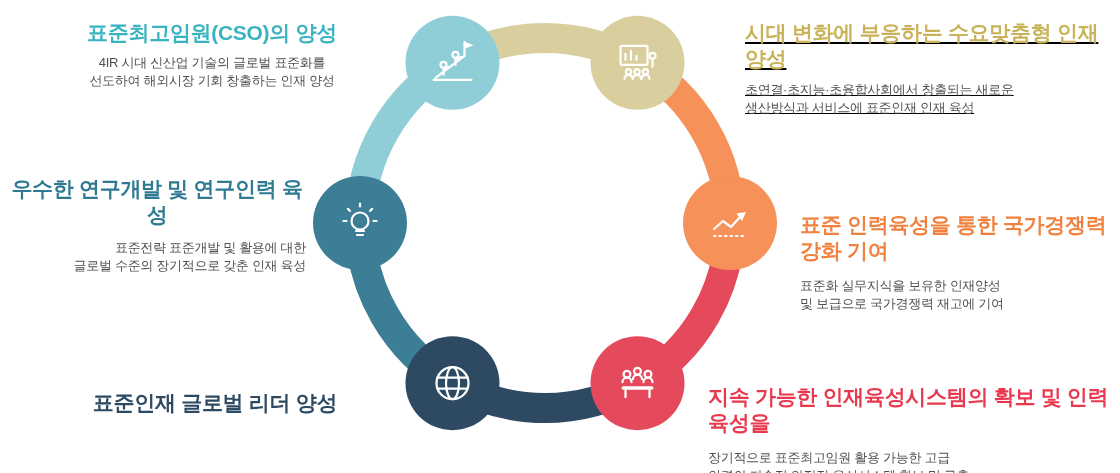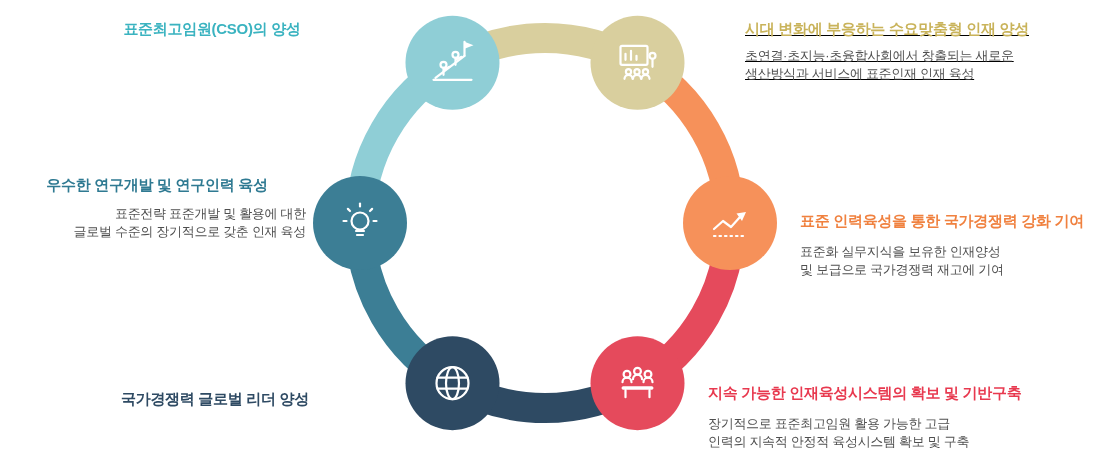--- a/index.html
+++ b/index.html
@@ -5,21 +5,21 @@
   html, body { margin: 0; padding: 0; background: #ffffff; }
   body {
     width: 1120px; height: 473px;
     font-family: "Liberation Sans", "DejaVu Sans", sans-serif;
     overflow: hidden;
   }
   .stage { position: relative; width: 1120px; height: 473px; background: #fff; }
   .ring-svg { position: absolute; left: 0; top: 0; z-index: 0; }
   .text-block { position: absolute; z-index: 1; }
   .tb-title {
-    font-size: 15px; font-weight: bold; letter-spacing: -0.3px;
+    font-size: 21px; font-weight: bold; letter-spacing: -0.3px;
     line-height: 1.25;
   }
   .tb-body {
     font-size: 13px; color: #4f4f4f; line-height: 1.4;
     white-space: pre-line; letter-spacing: -0.3px;
   }
   .align-center { text-align: center; }
   .align-left { text-align: left; }
   .align-right { text-align: right; }
   .mt8 { margin-top: 8px; }
@@ -105,42 +105,44 @@
       <path d="M0 -16.5 L0 -20.5" stroke-dasharray="3 2"></path>
       <path d="M10 -12 L13 -15" stroke-dasharray="3 2"></path>
       <path d="M-10 -12 L-13 -15" stroke-dasharray="3 2"></path>
       <path d="M13.5 -2 L17.5 -2" stroke-dasharray="3 2"></path>
       <path d="M-13.5 -2 L-17.5 -2" stroke-dasharray="3 2"></path>
     </g>
   </svg>
 
   <div class="text-block blk-0 align-center">
     <div class="tb-title" style="color: rgb(58, 179, 192);">표준최고임원(CSO)의 양성</div>
+    <div class="tb-body mt8">4IR 시대 신산업 기술의 글로벌 표준화를
+선도하여 해외시장 기회 창출하는 인재 양성</div>
   </div>
 
   <div class="text-block blk-1 align-left">
     <div class="tb-title" style="color: rgb(201, 179, 90);">시대 변화에 부응하는 수요맞춤형 인재 양성</div>
     <div class="tb-body mt8">초연결·초지능·초융합사회에서 창출되는 새로운
 생산방식과 서비스에 표준인재 인재 육성</div>
   </div>
 
   <div class="text-block blk-2 align-left">
     <div class="tb-title" style="color: rgb(240, 129, 63);">표준 인력육성을 통한 국가경쟁력 강화 기여</div>
     <div class="tb-body mt12">표준화 실무지식을 보유한 인재양성
 및 보급으로 국가경쟁력 재고에 기여</div>
   </div>
 
   <div class="text-block blk-3 align-left">
-    <div class="tb-title" style="color: rgb(232, 57, 79);">지속 가능한 인재육성시스템의 확보 및 기반구축</div>
+    <div class="tb-title" style="color: rgb(232, 57, 79);">지속 가능한 인재육성시스템의 확보 및 인력육성을</div>
     <div class="tb-body mt12">장기적으로 표준최고임원 활용 가능한 고급
 인력의 지속적 안정적 육성시스템 확보 및 구축</div>
   </div>
 
   <div class="text-block blk-4">
-    <div class="tb-title align-center" style="color: rgb(46, 74, 99);">국가경쟁력 글로벌 리더 양성</div>
+    <div class="tb-title align-center" style="color: rgb(46, 74, 99);">표준인재 글로벌 리더 양성</div>
   </div>
 
   <div class="text-block blk-5">
     <div class="tb-title align-center" style="color: rgb(47, 122, 146);">우수한 연구개발 및 연구인력 육성</div>
     <div class="tb-body mt10 align-right">표준전략 표준개발 및 활용에 대한
 글로벌 수준의 장기적으로 갖춘 인재 육성</div>
   </div>
 
 </div>
 

